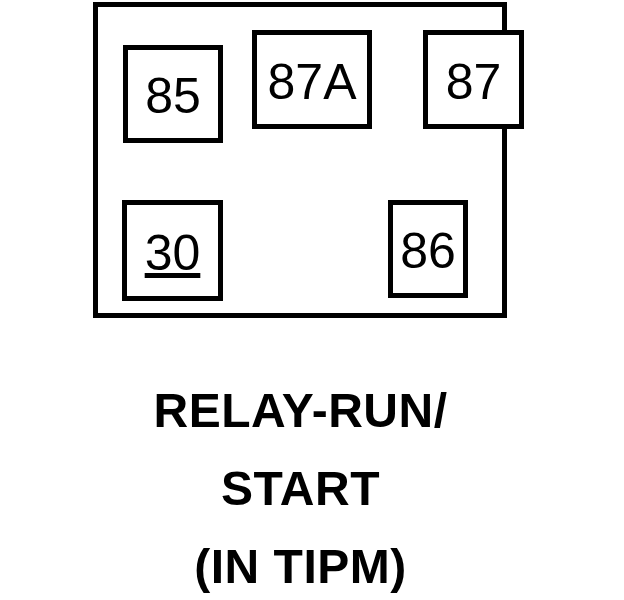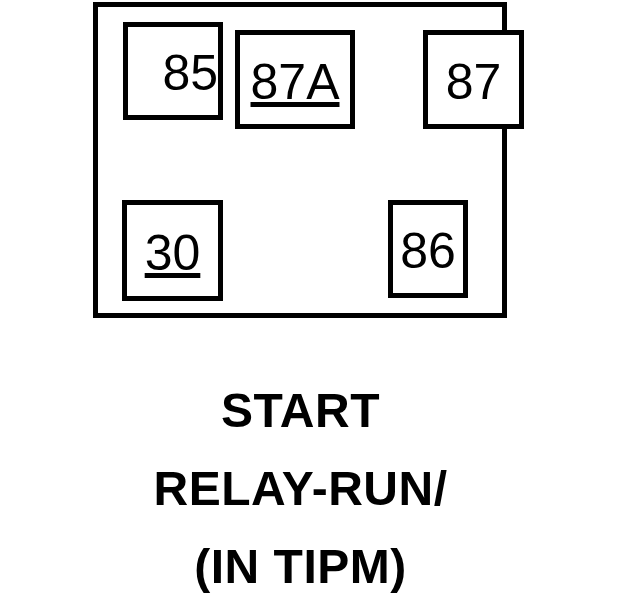--- a/index.html
+++ b/index.html
@@ -63,41 +63,41 @@
     display: block;
   }
 </style>
 </head>
 <body>
 
 <div class="canvas">
 
   <div class="relay-outline">
 
-    <div class="pin pin-85" style="left:25px; top:15px;justify-content:flex-end;">
+    <div class="pin pin-85" style="left:25px; top:38px;">
       <span class="pin-label">85</span>
     </div>
 
-    <div class="pin pin-87a" style="left:137px; top:23px;text-decoration:underline;">
+    <div class="pin pin-87a" style="left:154px; top:23px;">
       <span class="pin-label">87A</span>
     </div>
 
     <div class="pin pin-87" style="left:289px; top:23px;margin-left:36px;">
       <span class="pin-label">87</span>
     </div>
 
     <div class="pin pin-30" style="left:24px; top:193px;text-decoration:underline;">
       <span class="pin-label">30</span>
     </div>
 
     <div class="pin pin-86" style="left:290px; top:193px;">
       <span class="pin-label">86</span>
     </div>
 
   </div>
 
   <div class="caption">
+    <span class="caption-line">RELAY-RUN/</span>
     <span class="caption-line">START</span>
-    <span class="caption-line">RELAY-RUN/</span>
     <span class="caption-line">(IN TIPM)</span>
   </div>
 
 </div>
 
 </body></html>

